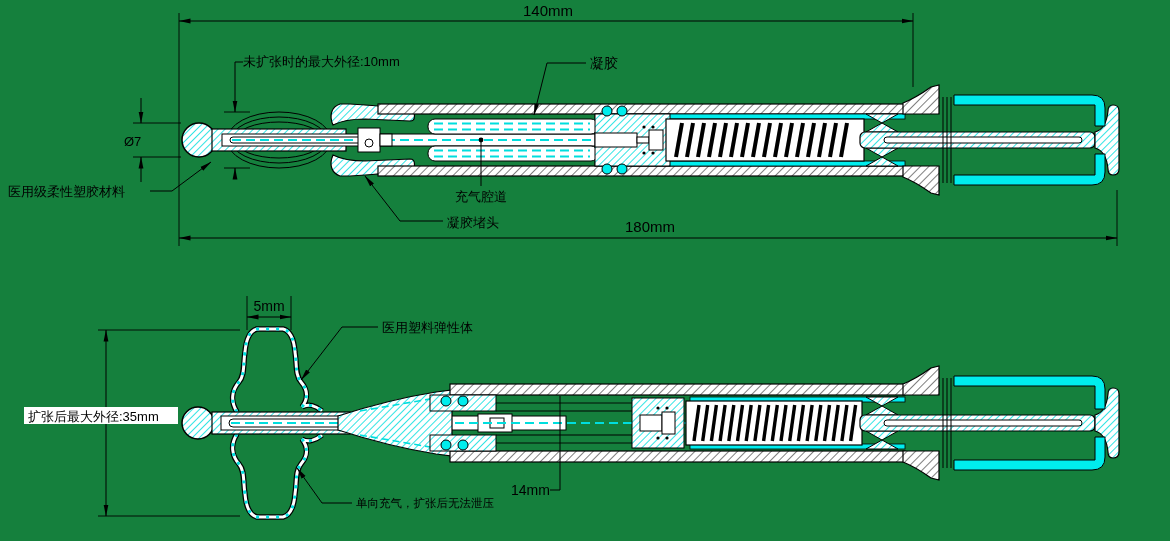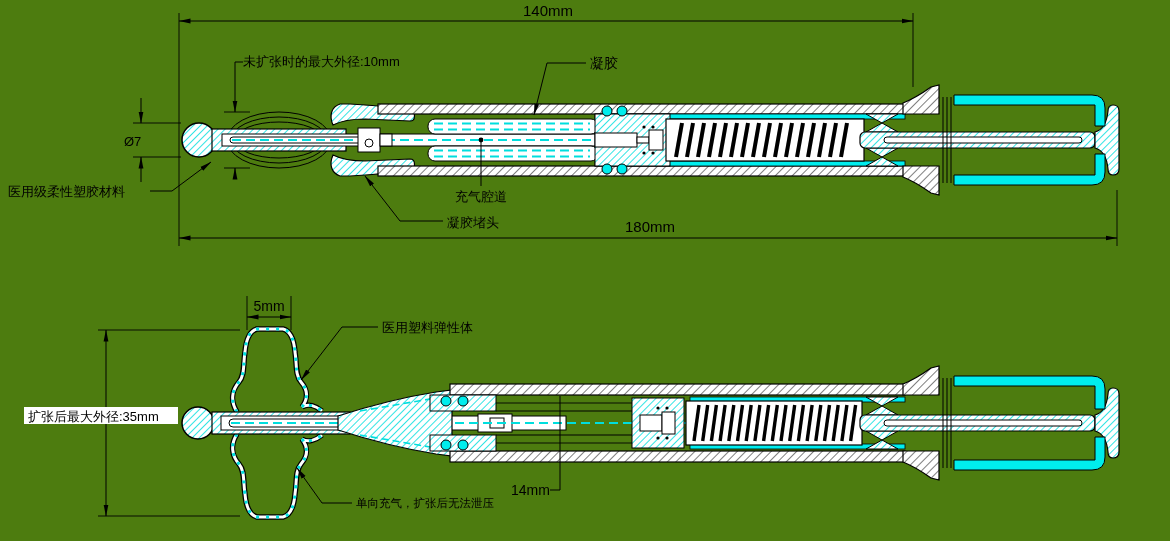--- a/index.html
+++ b/index.html
@@ -1,16 +1,16 @@
 <!DOCTYPE html>
 <html><head>
 <meta charset="utf-8">
 <style>
   html,body{margin:0;padding:0;background:#fff;}
-  .stage{position:relative;width:1170px;height:541px;background:#4d7c0f;overflow:hidden;
+  .stage{position:relative;width:1170px;height:541px;background:#15803d;overflow:hidden;
          font-family:"Liberation Sans", sans-serif;}
   svg{display:block;}
   text{fill:#000;font-family:"Liberation Sans", sans-serif;}
   .dimtxt{font-size:15px;}
   .lbl{font-size:13px;}
   .lblsm{font-size:11.5px;}
   .thin{stroke:#000;stroke-width:1;fill:none;}
   .ext{stroke:#000;stroke-width:0.9;fill:none;}
   .dim{stroke:#000;stroke-width:1;fill:none;marker-start:url(#ar);marker-end:url(#ar);}
   .arr1{stroke:#000;stroke-width:1;fill:none;marker-end:url(#ar);}

